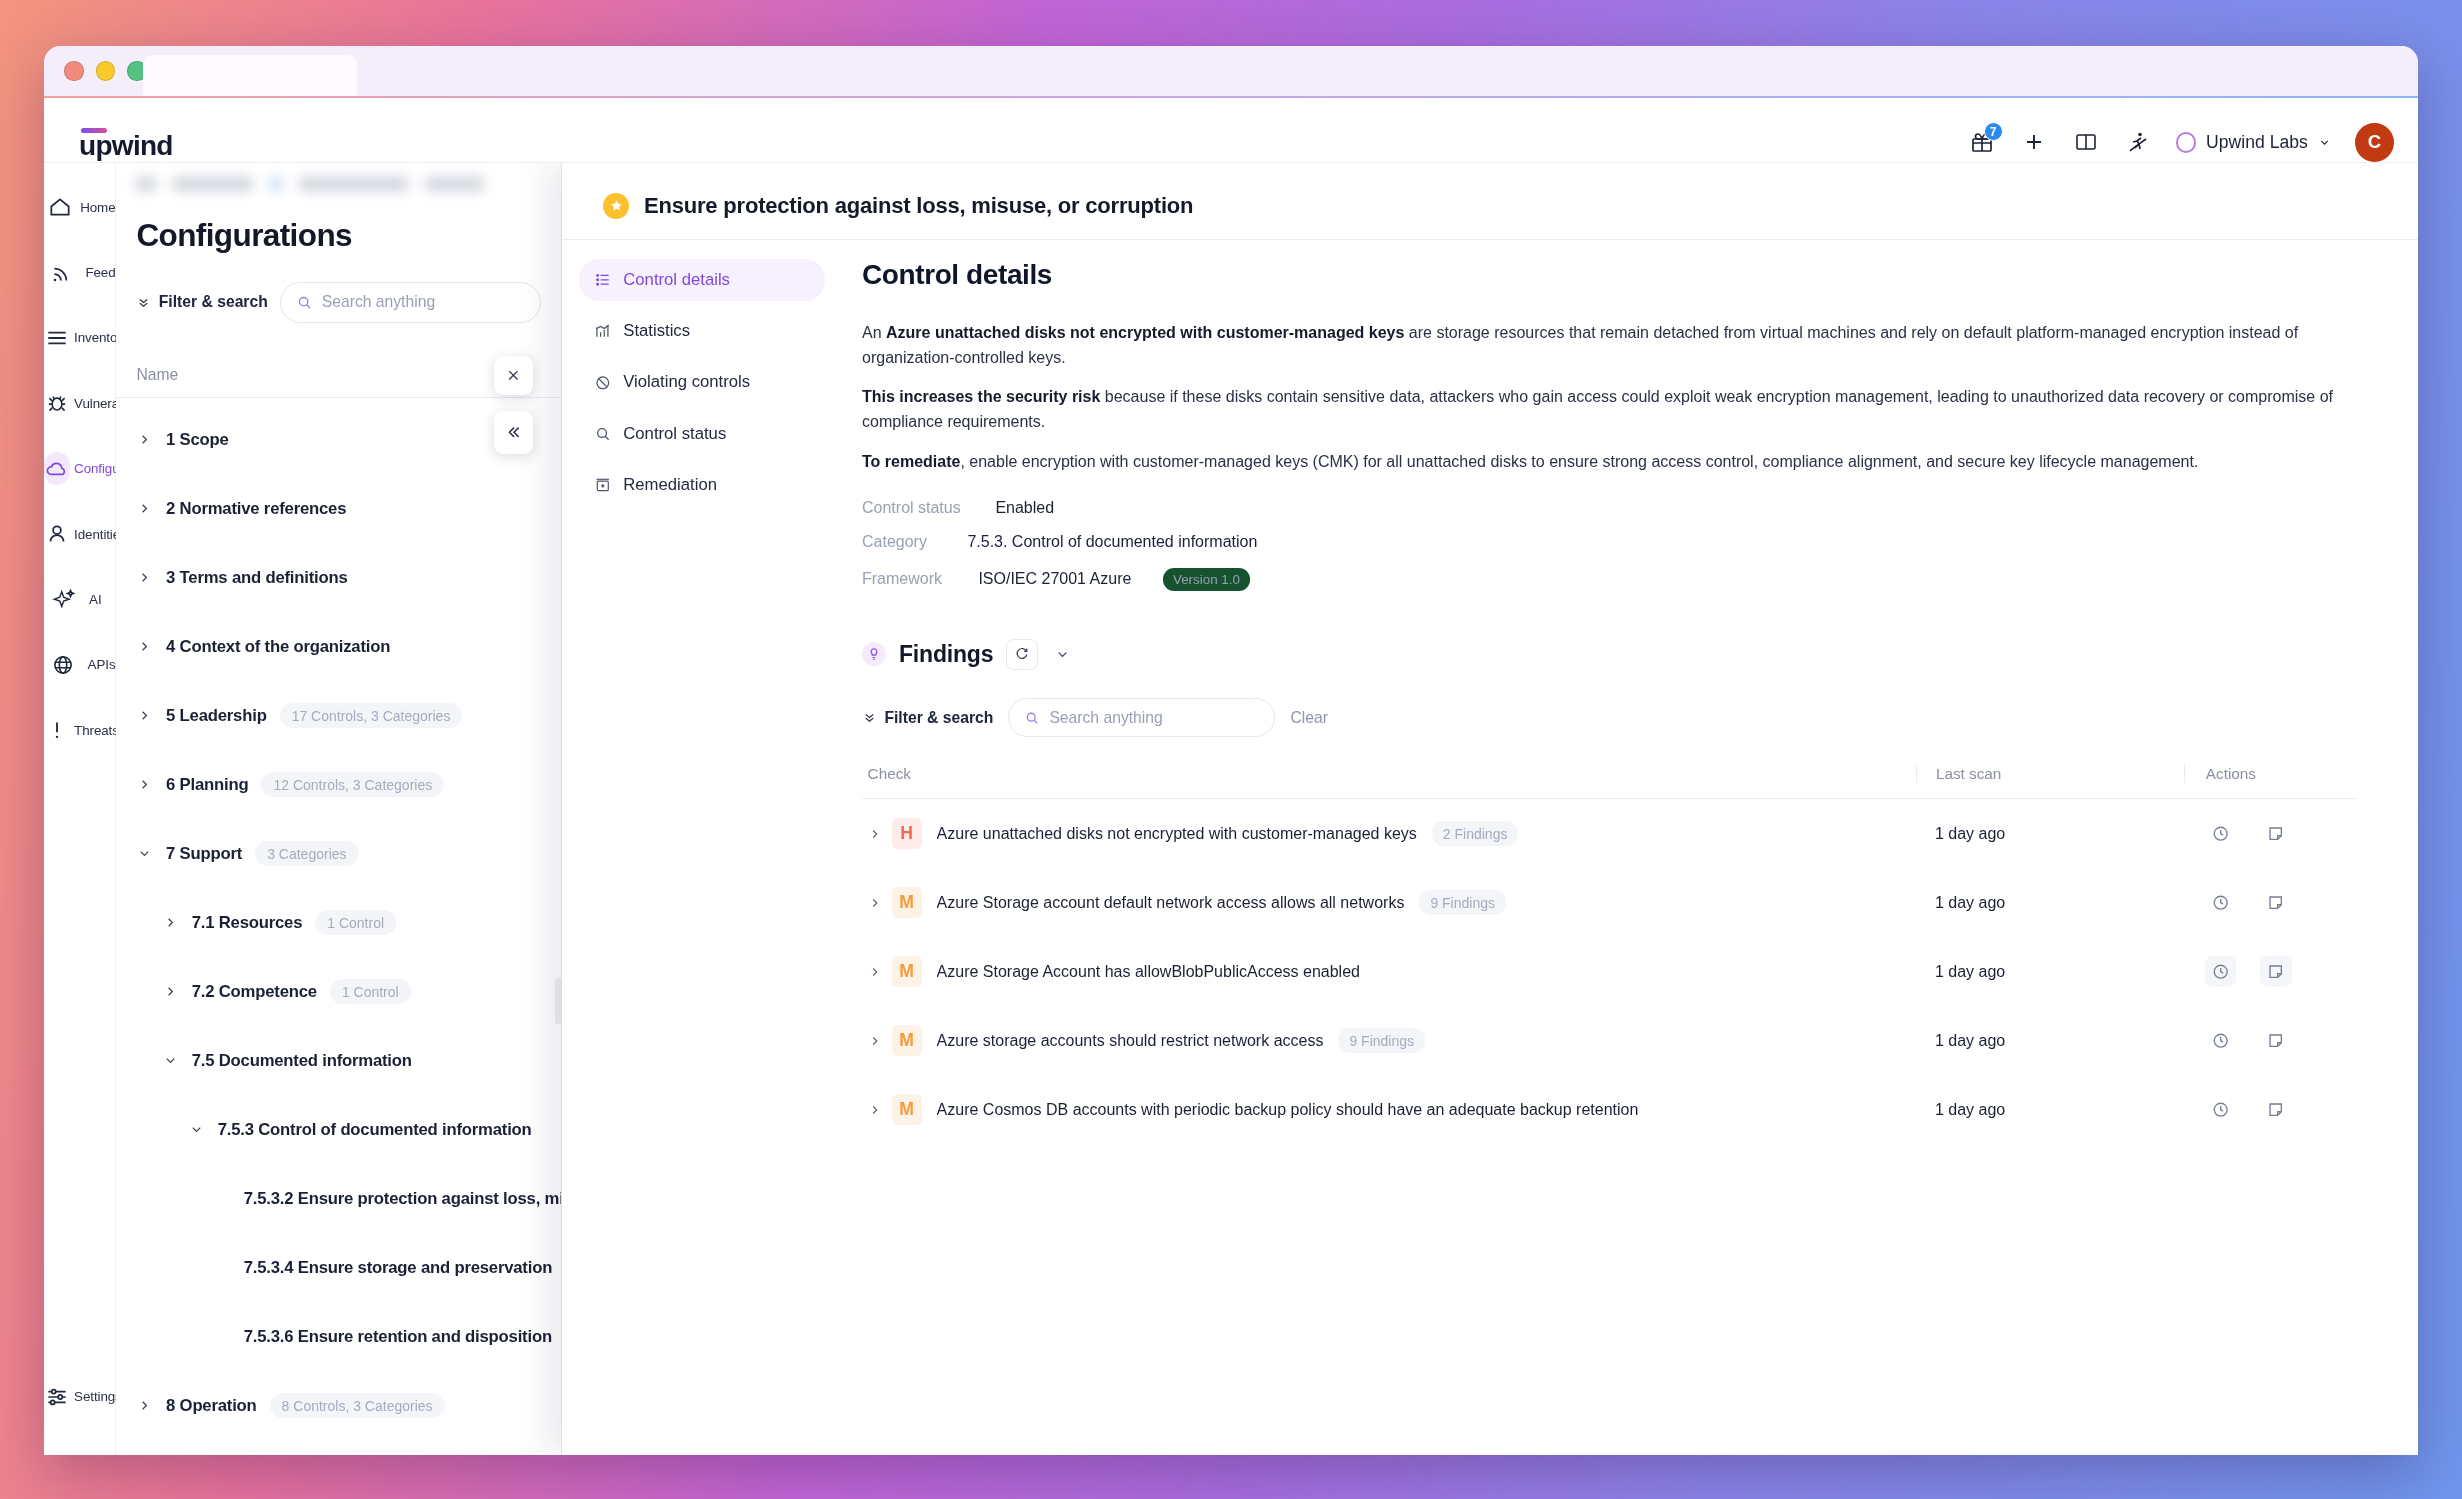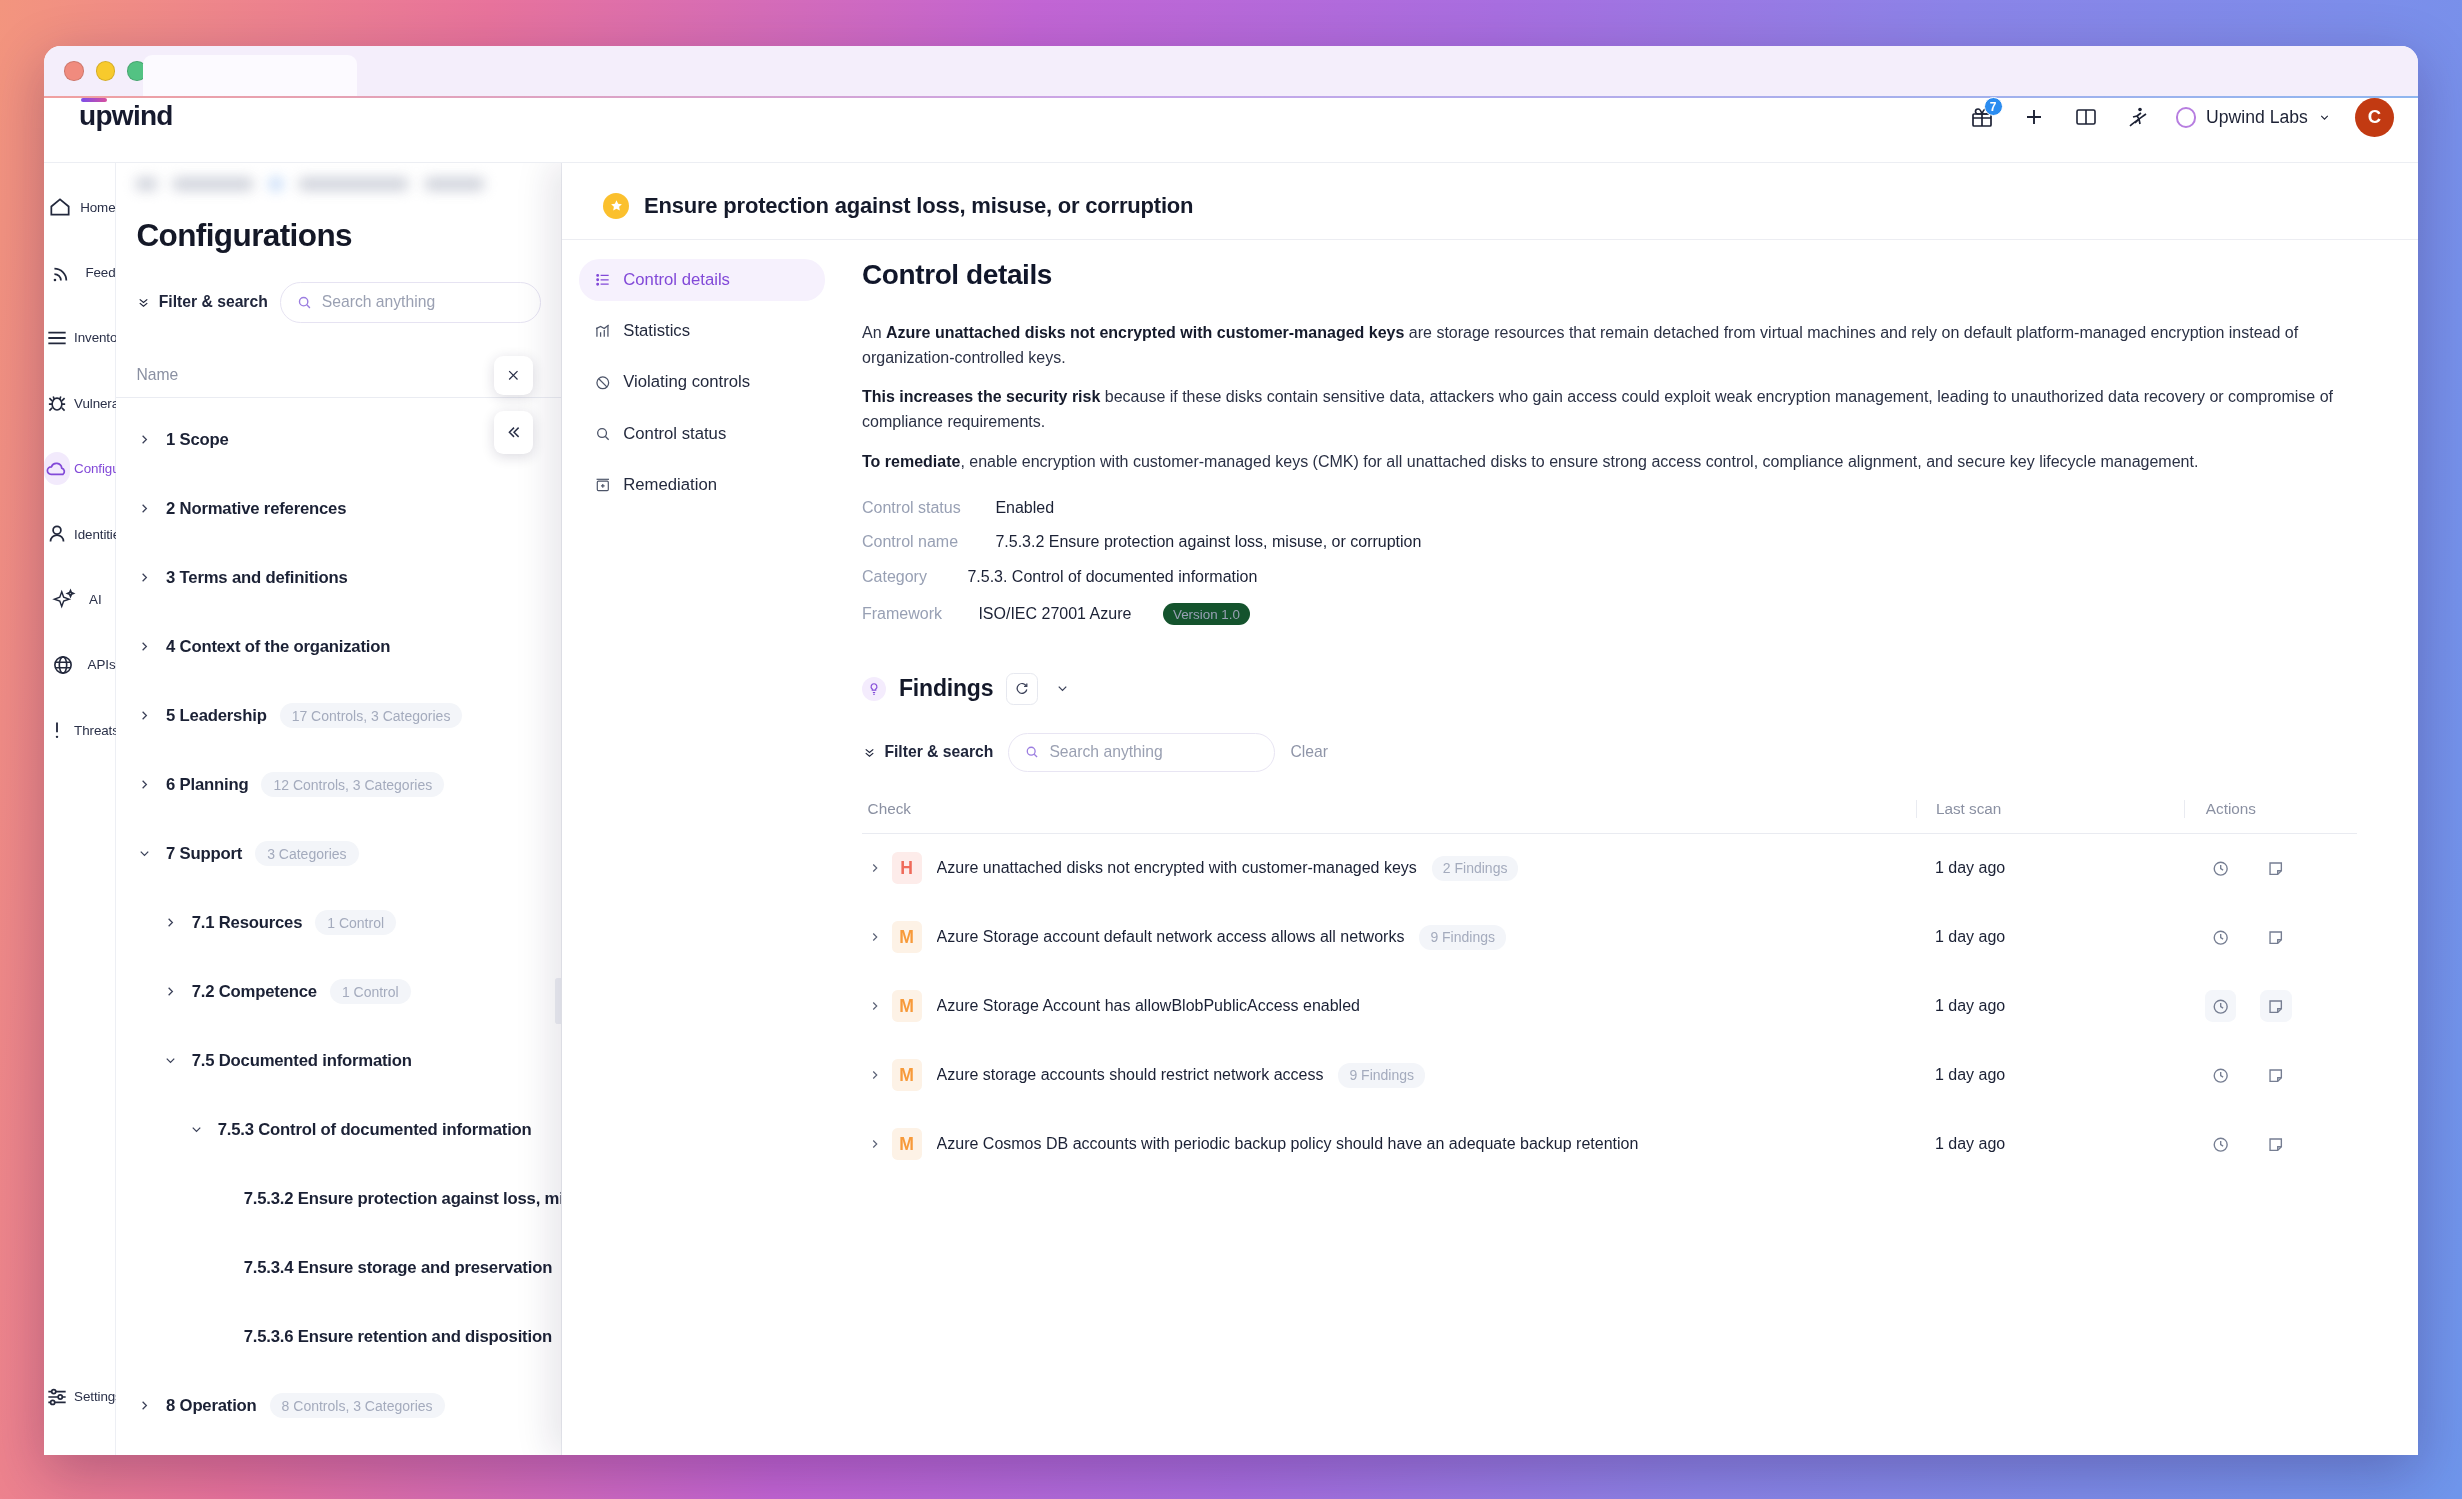--- a/index.html
+++ b/index.html
@@ -39,21 +39,21 @@
   .light.green { background: #53c283; }
   .tab-strip { position: absolute; left: 99px; bottom: 0; width: 214px; height: 41px;
                background: #fcfaff; border-radius: 9.3px 9.3px 0 0; }
 
   .chrome-divider { height: 1.9px; background: linear-gradient(90deg,#f0a0a0,#c9a5e8 45%,#8fb6ef); flex: 0 0 1.9px; }
 
   
   .app-header {
     height: 65px; flex: 0 0 65px;
     background: #fff;
-    display: flex; align-items: flex-start;
+    display: flex; align-items: flex-end;
     padding: 0 24px 0 35px;
     border-bottom: 0.9px solid #eceef3;
     position: relative; z-index: 6;
   }
   .brand { display: flex; flex-direction: column; align-items: flex-start; }
   .brand-bar { width: 26px; height: 4.6px; border-radius: 2.8px;
                background: linear-gradient(90deg,#7b4dea,#d84f9e); margin-left: 1.9px; margin-bottom: -2.8px; }
   .brand-name { font-size: 28px; font-weight: 800; letter-spacing: -0.7px; color: #161a2e; }
   .header-right { margin-left: auto; display: flex; align-items: center; gap: 24px; }
   .hicon { width: 28px; height: 28px; color: #1d2235; position: relative;
@@ -630,24 +630,20 @@
           <p class="para">
             <span></span><b>To remediate</b><span>, enable encryption with customer-managed keys (CMK) for all unattached disks to ensure strong access control, compliance alignment, and secure key lifecycle management.</span>
           </p>
 
           <div class="meta">
             <div class="meta-row">
               <span class="meta-k" style="width:113px">Control status</span>
               <span class="meta-v">Enabled</span>
             </div>
             <div class="meta-row">
-              <span class="meta-k" style="width:113px">Control name</span>
-              <span class="meta-v">7.5.3.2 Ensure protection against loss, misuse, or corruption</span>
-            </div>
-            <div class="meta-row">
               <span class="meta-k" style="width:85px">Category</span>
               <span class="meta-v">7.5.3. Control of documented information</span>
             </div>
             <div class="meta-row">
               <span class="meta-k" style="width:96px">Framework</span>
               <span class="meta-v">ISO/IEC 27001 Azure</span>
               <span class="ver-pill">Version 1.0</span>
             </div>
           </div>
 

